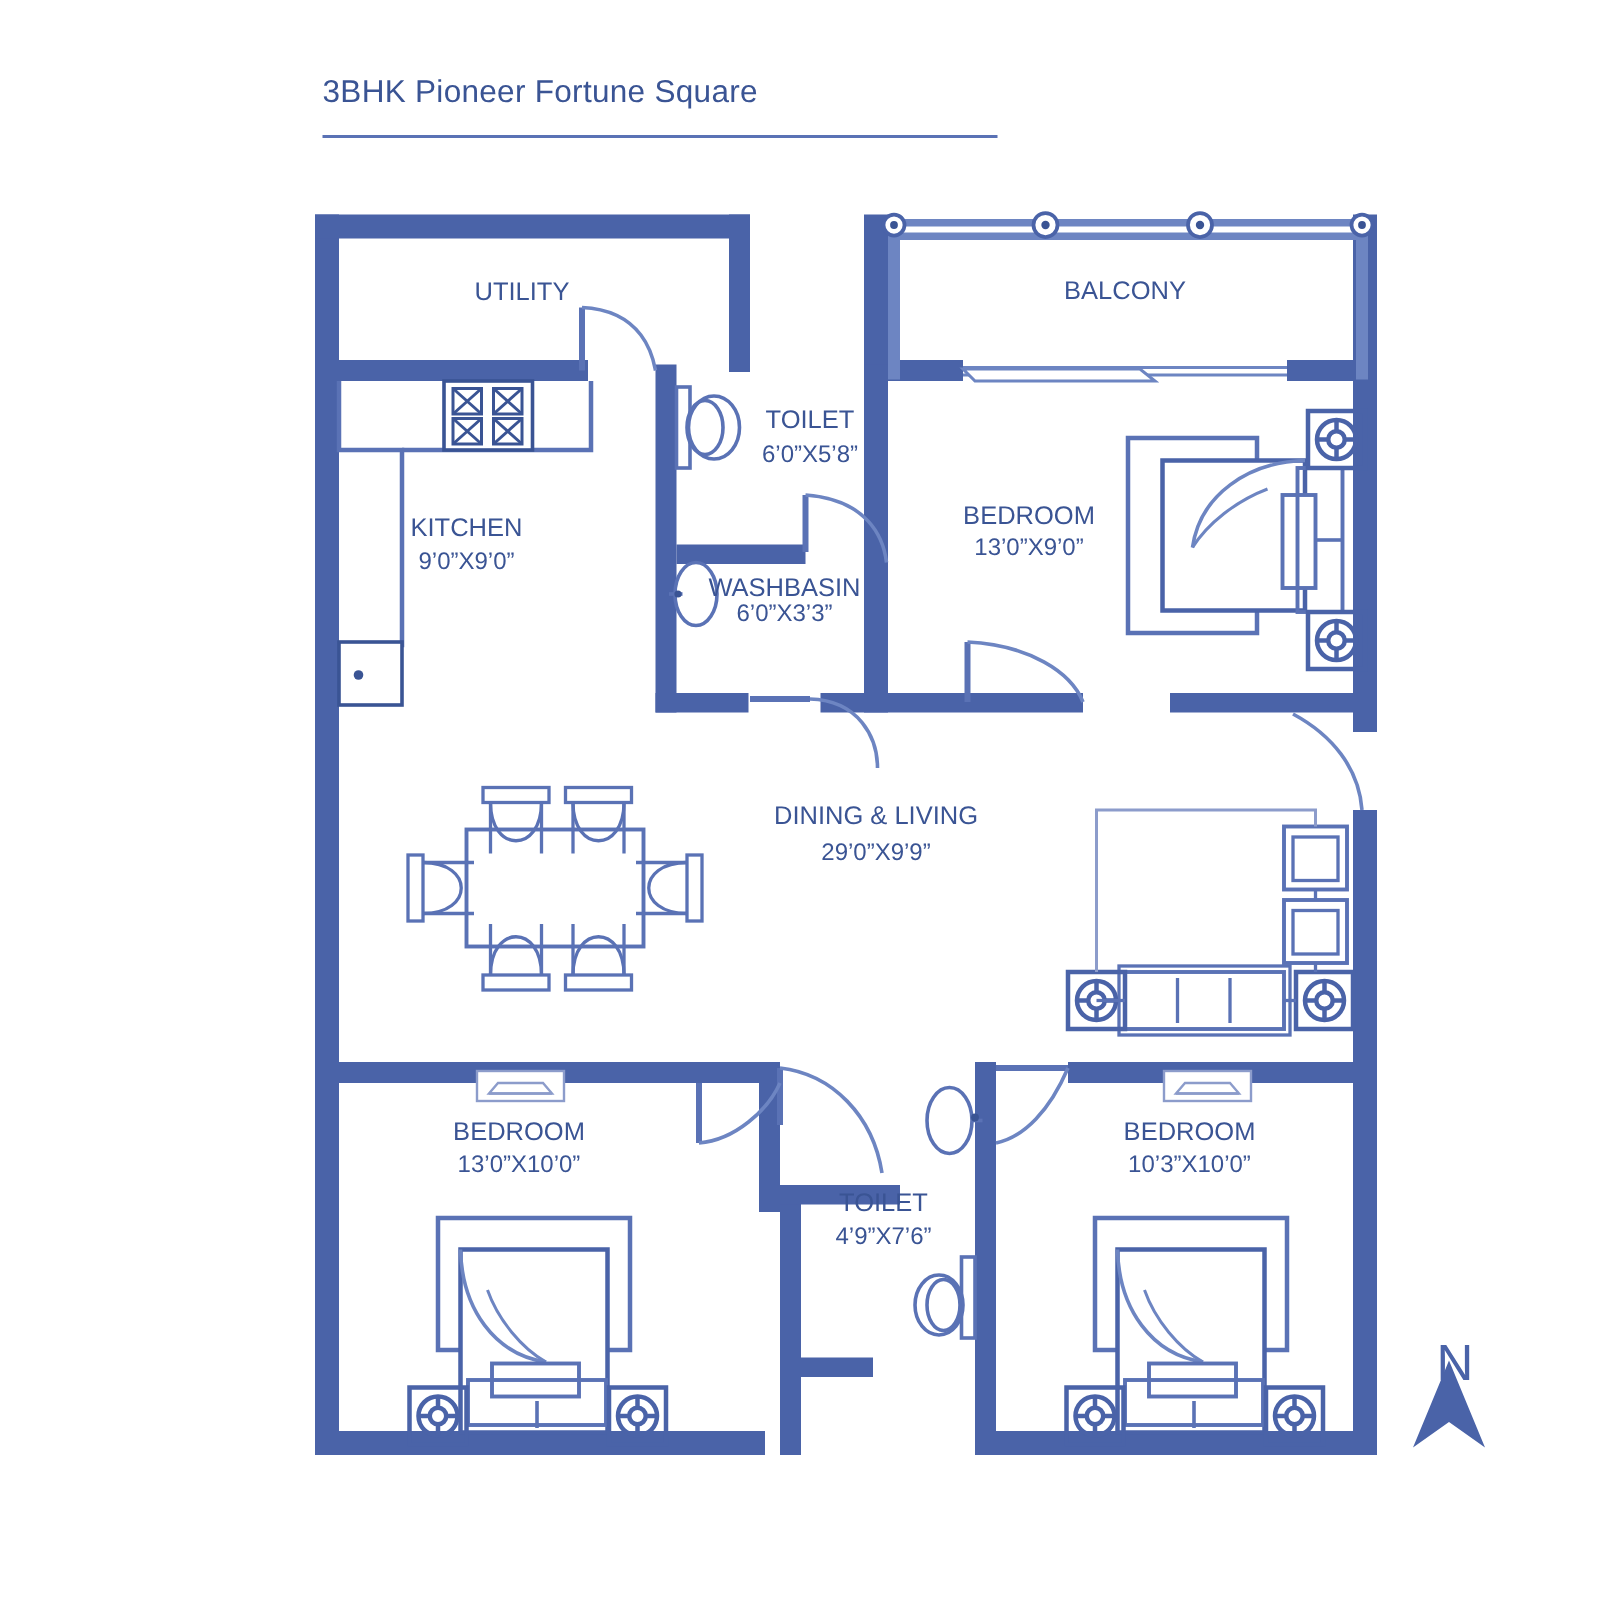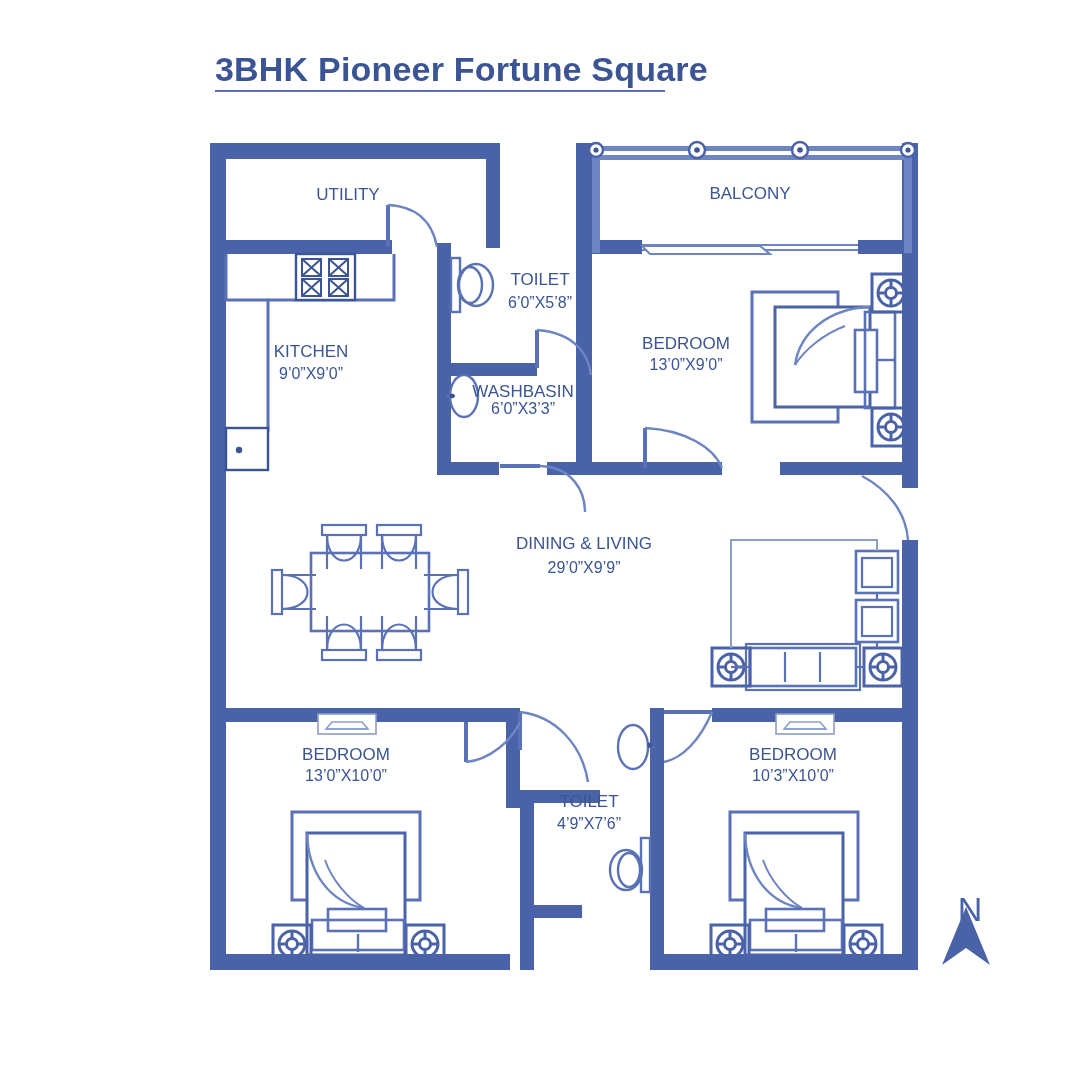--- a/index.html
+++ b/index.html
@@ -1,19 +1,19 @@
 <!DOCTYPE html>
 <html><head>
 <meta charset="utf-8">
 <style>
   html,body{margin:0;padding:0;background:#ffffff;}
   body{width:1080px;height:1080px;font-family:"Liberation Sans",sans-serif;position:relative;overflow:hidden;}
   .title{
     position:absolute;left:215px;top:50px;
-    font-size:34px;font-weight:700;color:#3a5494;
+    font-size:21px;font-weight:400;color:#3a5494;
     letter-spacing:0.2px;white-space:nowrap;
   }
   .title-underline{
     position:absolute;left:215px;top:90px;width:450px;height:2px;background:#5a72b5;
   }
   .plan{position:absolute;left:0;top:0;width:1080px;height:1080px;}
   .northwrap{position:absolute;left:940px;top:890px;width:60px;height:85px;}
   .north-n{
     position:absolute;left:0;top:0;width:60px;text-align:center;
     font-size:34px;color:#4a63a8;font-family:"Liberation Sans",sans-serif;

